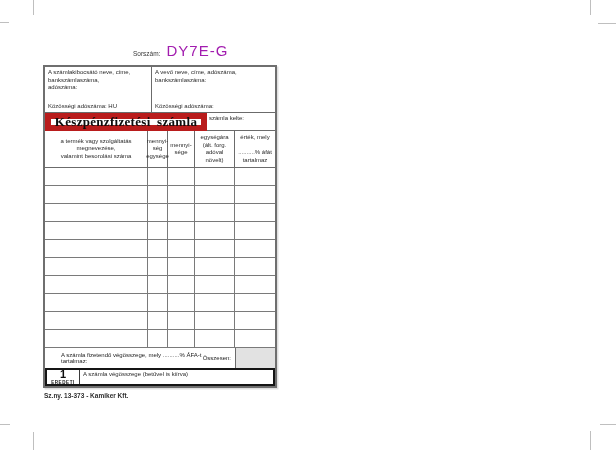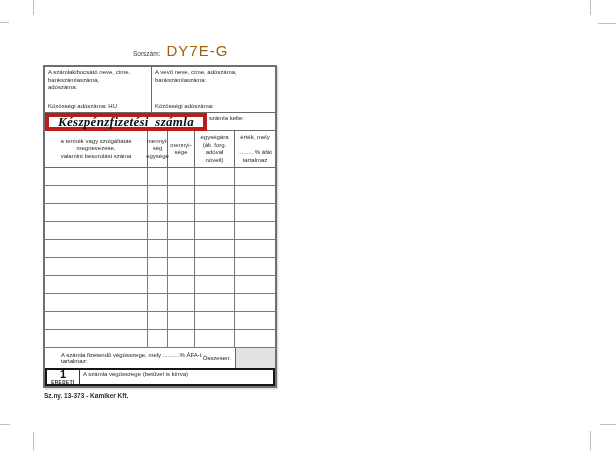--- a/index.html
+++ b/index.html
@@ -7,41 +7,41 @@
     width:616px;height:450px;position:relative;overflow:hidden;
     background:#ffffff;color:#1b1b1b;
     font-family:"Liberation Sans",sans-serif;
   }
   
   .mark{position:absolute;background:#bfbfbf;}
 
   
   #serial{position:absolute;left:133px;top:42px;display:flex;align-items:baseline;gap:6px;}
   .serial-label{font-size:6.5px;color:#3a3a3a;}
-  .serial-value{font-size:15px;letter-spacing:1px;color:#a16207;}
+  .serial-value{font-size:15px;letter-spacing:1px;color:#a21caf;}
 
   
   #form{
     position:absolute;left:43px;top:65px;width:230px;height:319px;
     border:2px solid #6f6f6f;background:#fff;
     box-shadow:1.5px 1.5px 0 rgba(0,0,0,0.12);
   }
 
   .sec-parties{height:46px;display:flex;border-bottom:1px solid #6b6b6b;box-sizing:border-box;}
   .party{box-sizing:border-box;padding:2px 3px;display:flex;flex-direction:column;justify-content:space-between;}
   .party-issuer{width:107px;border-right:1px solid #6b6b6b;}
   .party-buyer{flex:1;}
   .party-label,.vat-label{font-size:6px;line-height:1.25;color:#2a2a2a;white-space:pre-line;}
 
   .sec-title{height:18px;display:flex;box-sizing:border-box;}
   .title-box{
-    width:162px;box-sizing:border-box;border:4px solid #b91c1c;
+    width:162px;box-sizing:border-box;border:6px solid #b91c1c;
     display:flex;align-items:center;justify-content:center;
     font-family:"Liberation Serif",serif;font-weight:bold;font-size:13px;
-    letter-spacing:0.3px;word-spacing:3px;color:#0e0e0e;background:#fff;font-style:italic;
+    letter-spacing:0.3px;word-spacing:3px;color:#0e0e0e;background:#fff;
   }
   .date-box{flex:1;box-sizing:border-box;border-bottom:1px solid #6b6b6b;padding:2px 2px;font-size:6px;color:#2a2a2a;}
 
   .thead{height:37px;display:flex;border-bottom:1px solid #6b6b6b;box-sizing:border-box;}
   .th{
     box-sizing:border-box;border-right:1px solid #6b6b6b;
     display:flex;align-items:center;justify-content:center;text-align:center;
     font-size:6px;line-height:1.25;white-space:pre-line;color:#2a2a2a;padding:1px;
   }
   .c1{width:103px;}.c2{width:20px;}.c3{width:27px;}.c4{width:40px;}

